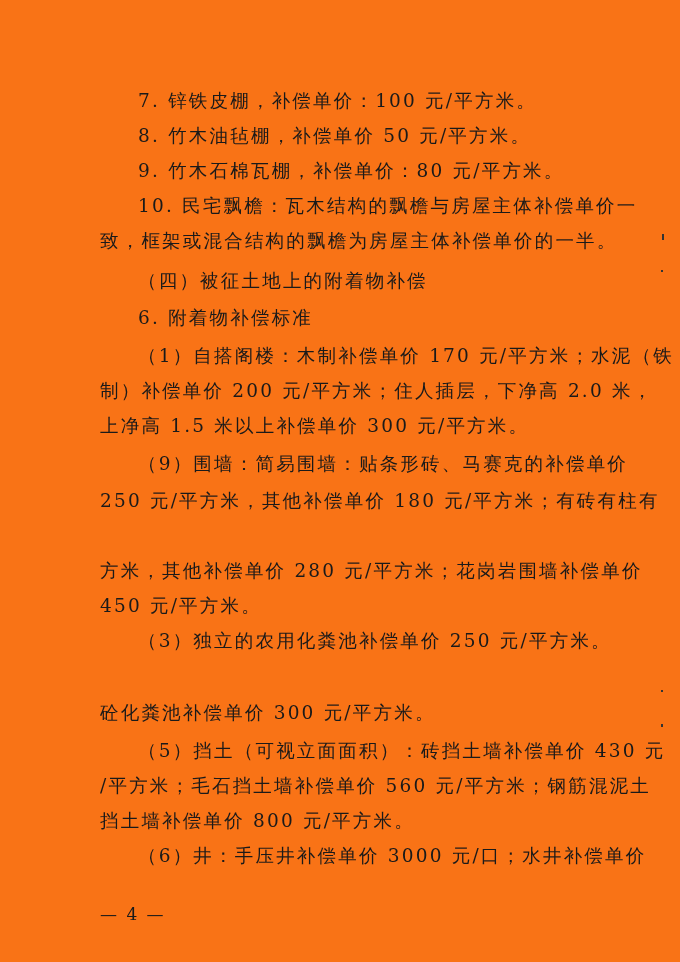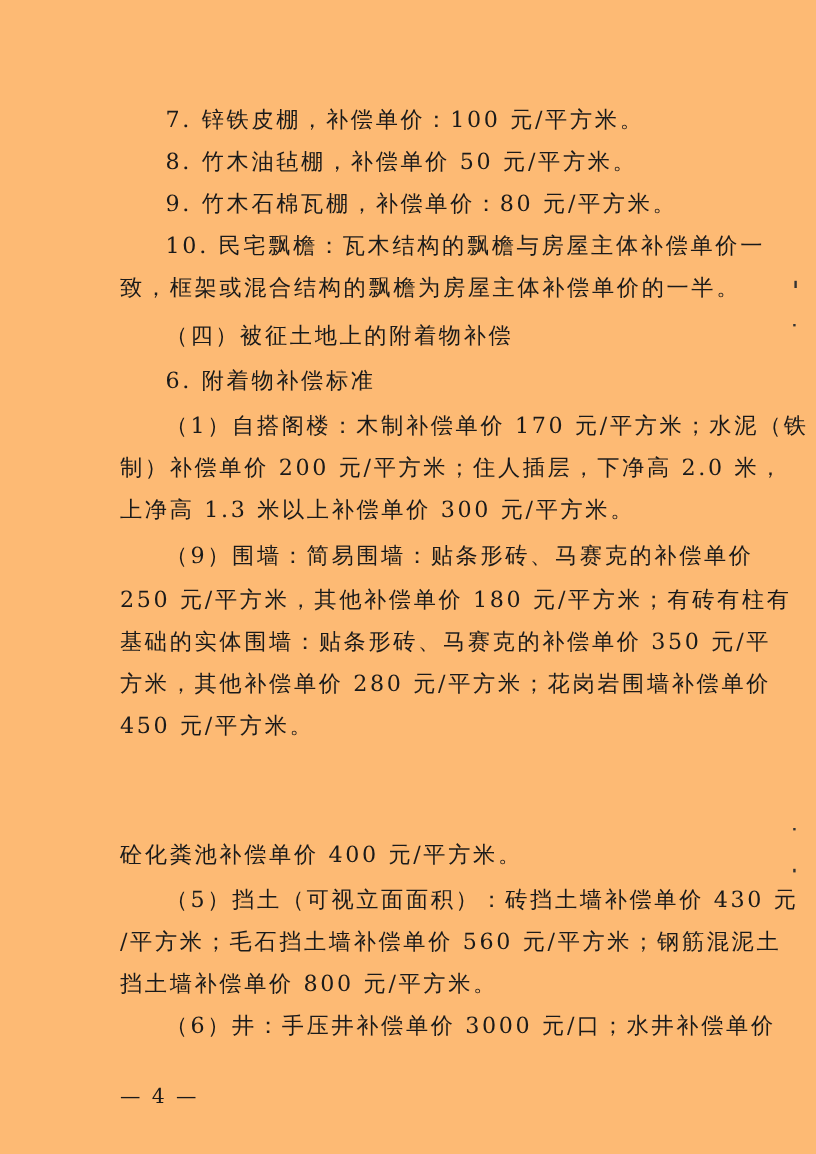--- a/index.html
+++ b/index.html
@@ -1,45 +1,45 @@
 <!DOCTYPE html>
 <html><head>
 <meta charset="utf-8">
 <style>
   html, body { margin:0; padding:0; background:#ffffff; }
   body { width:680px; height:962px; position:relative; overflow:hidden;
          font-family: "DejaVu Serif", "Liberation Serif", serif; color:#1a1a1a; }
-  .page { position:absolute; left:0; top:0; width:680px; height:962px; background:#fdba74; }
+  .page { position:absolute; left:0; top:0; width:680px; height:962px; background:#f97316; }
   .line { position:absolute; left:100px; width:480px; font-size:18.5px; line-height:22px;
           white-space:nowrap; letter-spacing:2.2px; }
   .ind { left:138px; width:442px; }
   .just { text-align:justify; text-align-last:justify; }
   .pageno { position:absolute; left:100px; top:904px; font-size:17px; letter-spacing:2px; }
   .mark { position:absolute; background:#333; }
 </style>
 </head>
 <body>
 
 <div class="page">
   <div class="line ind" style="top:90px">7. 锌铁皮棚，补偿单价：100 元/平方米。</div>
   <div class="line ind" style="top:125px">8. 竹木油毡棚，补偿单价 50 元/平方米。</div>
   <div class="line ind" style="top:160px">9. 竹木石棉瓦棚，补偿单价：80 元/平方米。</div>
   <div class="line ind just" style="top:195px">10. 民宅飘檐：瓦木结构的飘檐与房屋主体补偿单价一</div>
   <div class="line ind" style="top:270px">（四）被征土地上的附着物补偿</div>
   <div class="line" style="top:230px">致，框架或混合结构的飘檐为房屋主体补偿单价的一半。</div>
   <div class="line ind" style="top:307px">6. 附着物补偿标准</div>
   <div class="line ind just" style="top:345px">（1）自搭阁楼：木制补偿单价 170 元/平方米；水泥（铁</div>
   <div class="line just" style="top:380px">制）补偿单价 200 元/平方米；住人插层，下净高 2.0 米，</div>
-  <div class="line" style="top:415px">上净高 1.3 米以上补偿单价 300 元/平方米。</div>
+  <div class="line" style="top:415px">上净高 1.5 米以上补偿单价 300 元/平方米。</div>
   <div class="line ind just" style="top:453px">（9）围墙：简易围墙：贴条形砖、马赛克的补偿单价</div>
   <div class="line just" style="top:490px">250 元/平方米，其他补偿单价 180 元/平方米；有砖有柱有</div>
-  <div class="line just" style="top:525px">基础的实体围墙：贴条形砖、马赛克的补偿单价 350 元/平</div>
   <div class="line just" style="top:560px">方米，其他补偿单价 280 元/平方米；花岗岩围墙补偿单价</div>
   <div class="line" style="top:595px">450 元/平方米。</div>
-  <div class="line" style="top:702px">砼化粪池补偿单价 400 元/平方米。</div>
+  <div class="line ind" style="top:630px">（3）独立的农用化粪池补偿单价 250 元/平方米。</div>
+  <div class="line" style="top:702px">砼化粪池补偿单价 300 元/平方米。</div>
   <div class="line ind just" style="top:740px">（5）挡土（可视立面面积）：砖挡土墙补偿单价 430 元</div>
   <div class="line just" style="top:775px">/平方米；毛石挡土墙补偿单价 560 元/平方米；钢筋混泥土</div>
   <div class="line" style="top:810px">挡土墙补偿单价 800 元/平方米。</div>
   <div class="line ind just" style="top:845px">（6）井：手压井补偿单价 3000 元/口；水井补偿单价</div>
 
   <div class="pageno">— 4 —</div>
 
   <div class="mark" style="left:662px;top:234px;width:2px;height:6px;"></div>
   <div class="mark" style="left:661px;top:270px;width:2px;height:2px;"></div>
   <div class="mark" style="left:661px;top:690px;width:2px;height:2px;"></div>

